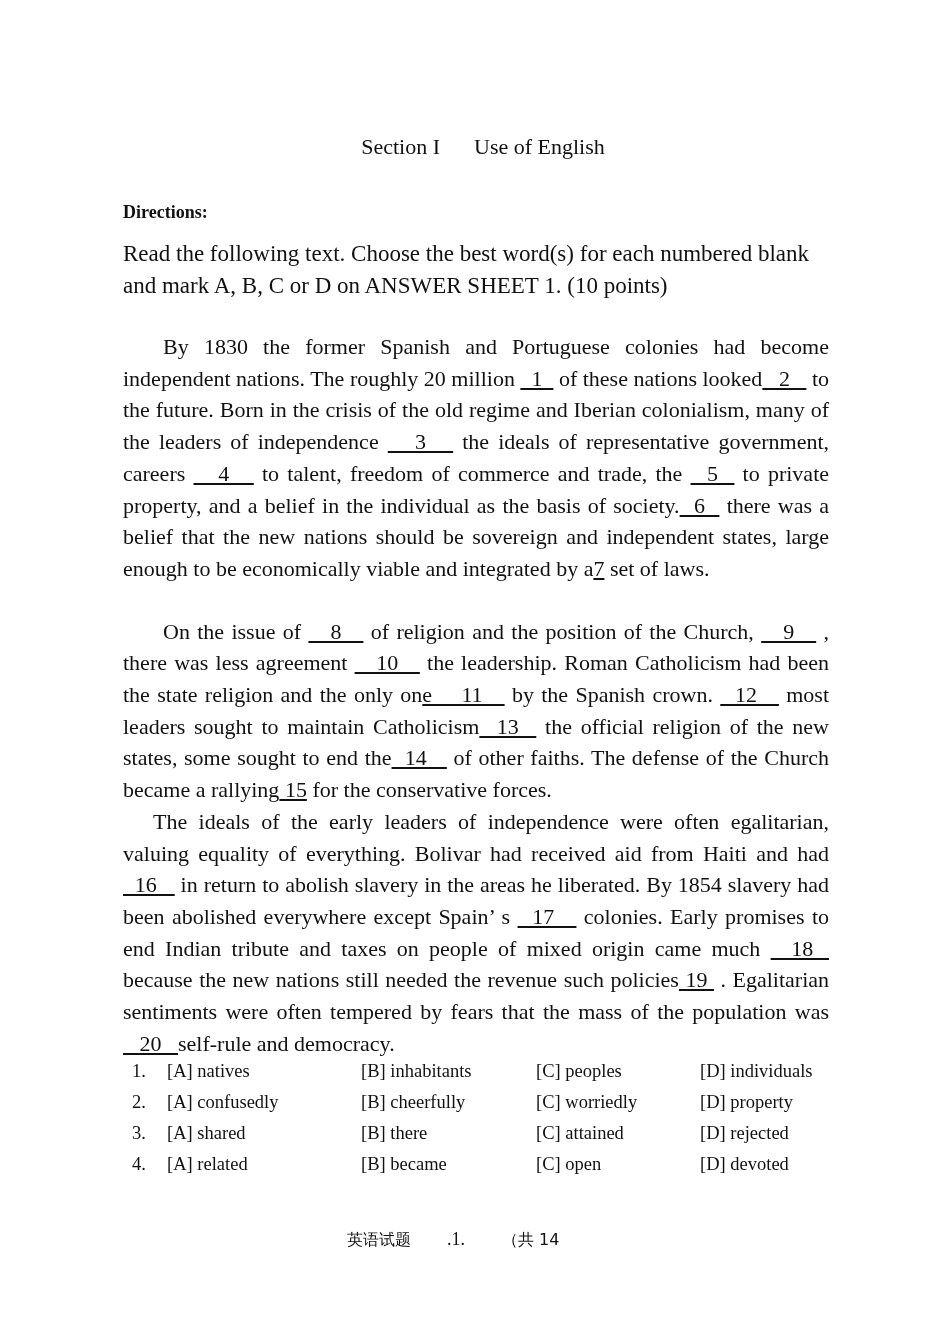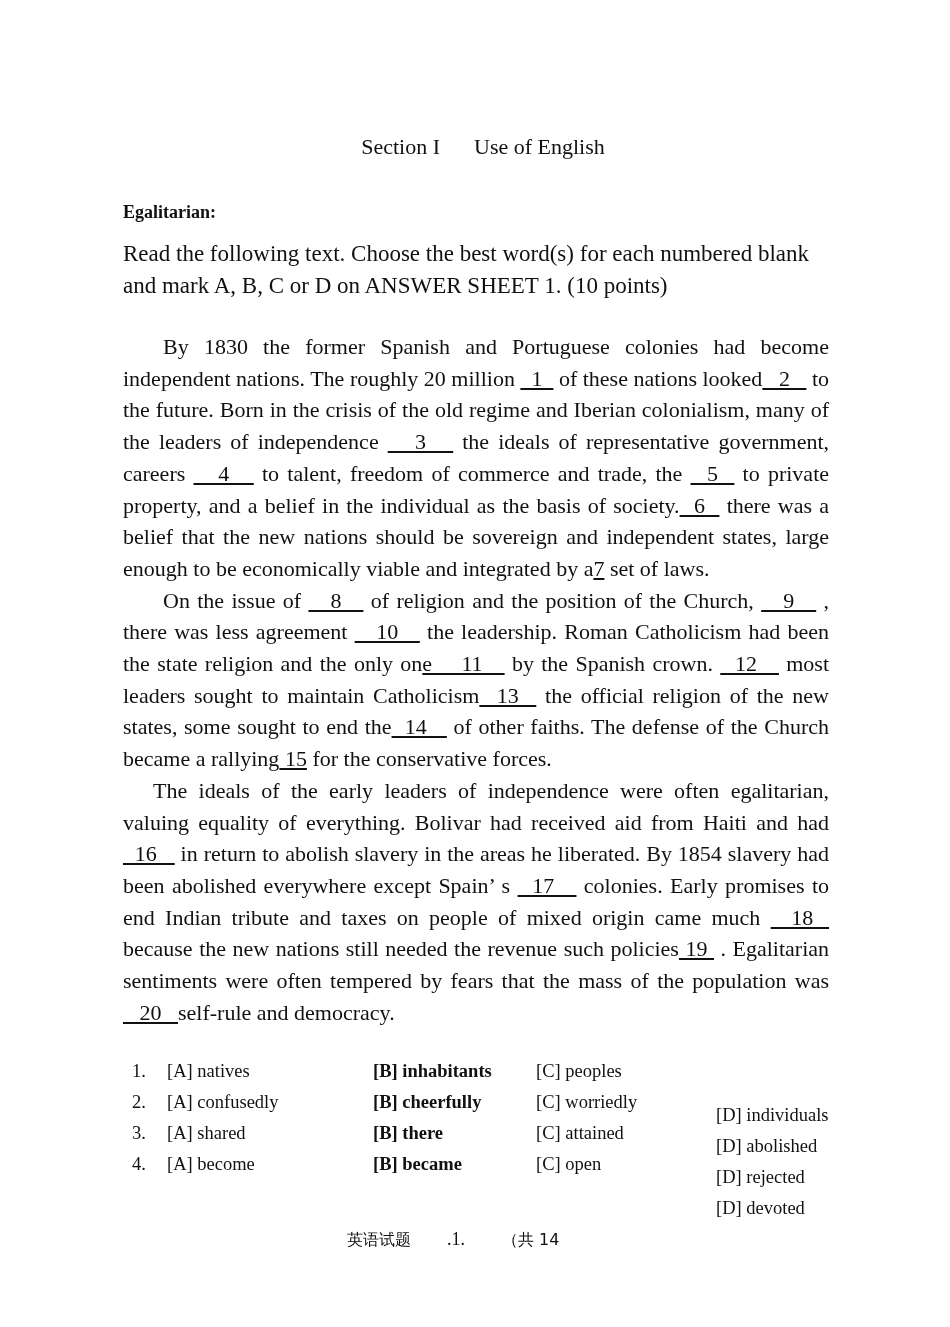--- a/index.html
+++ b/index.html
@@ -7,44 +7,44 @@
          font-family: "Liberation Serif", serif; color: #111; }
   .page-title { position: absolute; top: 134px; left: 8px; width: 950px; text-align: center;
          font-size: 22px; letter-spacing: 0; }
   .page-title .gap { display: inline-block; width: 34px; }
   .directions-label { position: absolute; top: 202px; left: 123px; font-weight: bold; font-size: 18px; }
   .directions-text { position: absolute; top: 238px; left: 123px; width: 706px; font-size: 23px; line-height: 32px; }
   .passage { position: absolute; top: 331px; left: 123px; width: 706px; font-size: 22px;
          line-height: 31.7px; text-align: justify; }
   .passage p { margin: 0; }
   .passage .p1 { text-indent: 40px; }
-  .passage .p2 { text-indent: 40px; }
+  .passage .p2 { text-indent: 40px; margin-top: 31px; }
   .passage .p3 { text-indent: 30px; }
   .blank { text-decoration: underline; white-space: pre; }
   .options { position: absolute; top: 1061px; left: 132px; font-size: 18.5px; }
   .opt-row { position: relative; height: 31px; width: 720px; }
   .opt-row span { position: absolute; top: 0; white-space: nowrap; }
   .opt-num { left: 0; }
   .opt-a { left: 35px; }
-  .opt-b { left: 241px; font-weight: bold; }
+  .opt-b { left: 229px; }
   .opt-c { left: 404px; }
-  .opt-d { left: 584px; margin-top: 44px; }
+  .opt-d { left: 568px; }
   .footer { position: absolute; top: 1229px; left: 347px; font-family: "DejaVu Sans", sans-serif; font-size: 16px; white-space: pre; }
   .footer span { display: inline-block; }
   .footer .f-label { width: 100px; }
   .footer .f-page { width: 55px; font-family: "Liberation Serif", serif; font-size: 18px; }
 </style>
 </head>
 <body>
 
 <div class="page-title">
   <span>Section I</span><span class="gap"></span><span>Use of English</span>
 </div>
 
-<div class="directions-label">Egalitarian:</div>
+<div class="directions-label">Directions:</div>
 <div class="directions-text">Read the following text. Choose the best word(s) for each numbered blank and mark A, B, C or D on ANSWER SHEET 1. (10 points)</div>
 
 <div class="passage">
   <p class="p1"><span>By 1830 the former Spanish and Portuguese colonies had become independent nations. The roughly 20 million </span><span class="blank">  1  </span><span> of these nations looked</span><span class="blank">   2   </span><span> to the future. Born in the crisis of the old regime and Iberian colonialism, many of the leaders of independence </span><span class="blank">   3   </span><span> the ideals of representative  government, careers </span><span class="blank">   4   </span><span> to talent, freedom of commerce and trade, the </span><span class="blank">  5  </span><span> to private property, and a belief in the individual as the basis of society.</span><span class="blank">  6  </span><span> there was a belief that the new nations should be sovereign and independent states, large enough to be  economically viable and integrated by a</span><span class="blank">7</span><span> set of  laws.</span></p>
   <p class="p2"><span>On the issue of </span><span class="blank">   8   </span><span> of religion and the position of the Church, </span><span class="blank">   9   </span><span> , there was less  agreement </span><span class="blank">   10   </span><span>  the leadership. Roman  Catholicism had been the state religion  and  the  only on</span><span class="blank">e    11   </span><span>  by  the Spanish  crown. </span><span class="blank">  12   </span><span>  most leaders sought to  maintain Catholicism</span><span class="blank">  13  </span><span>  the  official religion of the new states, some sought to end the</span><span class="blank">  14   </span><span> of other faiths. The defense of the Church became a rallying</span><span class="blank"> 15</span><span> for the conservative forces.</span></p>
   <p class="p3"><span>The ideals of the early leaders of independence were often egalitarian, valuing equality of everything. Bolivar had received aid from Haiti and had </span><span class="blank">  16   </span><span>  in return to abolish slavery in the areas he liberated. By 1854 slavery had been abolished everywhere except Spain’ s </span><span class="blank">  17   </span><span>  colonies. Early promises to end Indian tribute and taxes  on people  of mixed origin  came much </span><span class="blank">  18  </span><span>  because  the new nations still needed the revenue such policies</span><span class="blank"> 19 </span><span> . Egalitarian sentiments  were often tempered by fears that the mass  of  the  population  was</span><span class="blank">   20   </span><span>self-rule  and democracy.</span></p>
 </div>
 
 <div class="options">
   <div class="opt-row">
@@ -52,31 +52,31 @@
     <span class="opt-a">[A] natives</span>
     <span class="opt-b">[B] inhabitants</span>
     <span class="opt-c">[C] peoples</span>
     <span class="opt-d">[D] individuals</span>
   </div>
   <div class="opt-row">
     <span class="opt-num">2.</span>
     <span class="opt-a">[A] confusedly</span>
     <span class="opt-b">[B] cheerfully</span>
     <span class="opt-c">[C] worriedly</span>
-    <span class="opt-d">[D] abolished</span>
+    <span class="opt-d">[D] property</span>
   </div>
   <div class="opt-row">
     <span class="opt-num">3.</span>
     <span class="opt-a">[A] shared</span>
     <span class="opt-b">[B] there</span>
     <span class="opt-c">[C] attained</span>
     <span class="opt-d">[D] rejected</span>
   </div>
   <div class="opt-row">
     <span class="opt-num">4.</span>
-    <span class="opt-a">[A] become</span>
+    <span class="opt-a">[A] related</span>
     <span class="opt-b">[B] became</span>
     <span class="opt-c">[C] open</span>
     <span class="opt-d">[D] devoted</span>
   </div>
 </div>
 
 <div class="footer"><span class="f-label">英语试题</span><span class="f-page">.1.</span><span class="f-total">（共 14</span></div>
 
 </body></html>

